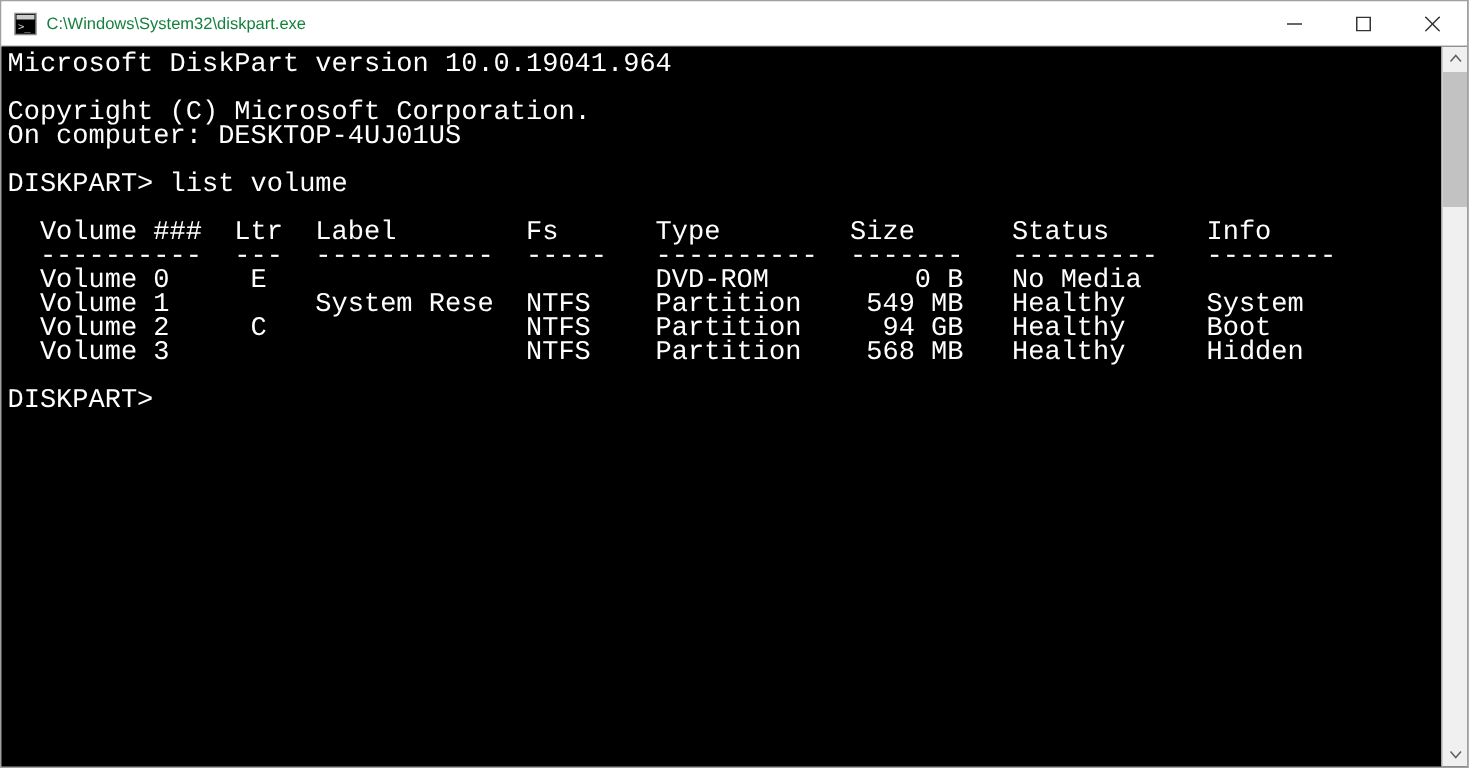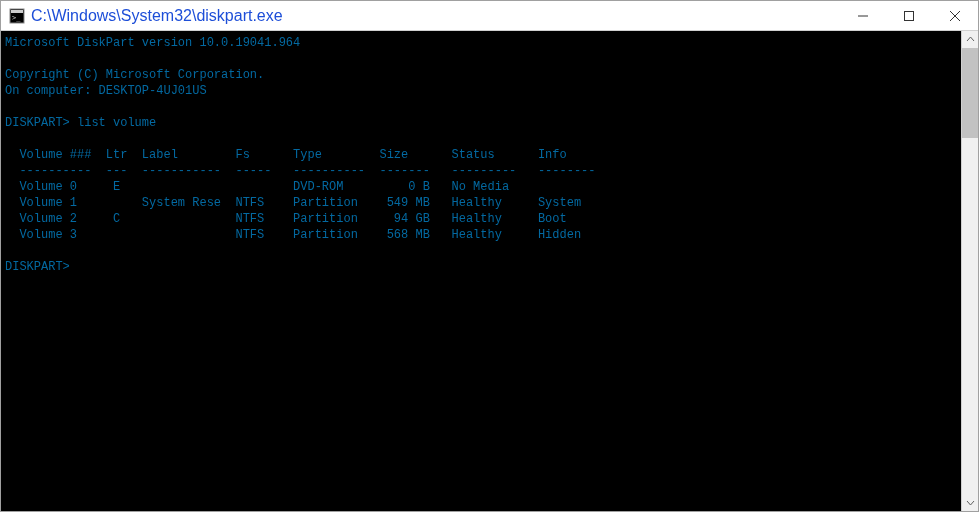--- a/index.html
+++ b/index.html
@@ -9,33 +9,33 @@
     display: flex; flex-direction: column; position: relative;
   }
   .titlebar {
     height: 30px; background: #fff; display: flex; align-items: center;
     border-bottom: 1px solid #d0d0d0; flex-shrink: 0;
   }
   .title-icon {
     width: 16px; height: 16px; margin: 0 6px 0 8px; display: flex;
     align-items: center; justify-content: center;
   }
-  .title-text { font-size: 16px; color: #1d4ed8; flex: 1; }
+  .title-text { font-size: 11px; color: #15803d; flex: 1; }
   .win-controls { display: flex; height: 100%; }
   .win-btn {
     width: 46px; height: 100%; display: flex; align-items: center;
     justify-content: center; color: #333;
   }
   .win-btn svg { display: block; }
   .console-area {
     flex: 1; display: flex; background: #000; overflow: hidden;
   }
   .console {
-    flex: 1; background: #000; color: #0369a1; font-family: Consolas, "Courier New", monospace;
-    font-size: 12px; line-height: 16px; padding: 4px 0 4px 4px; white-space: pre;
+    flex: 1; background: #000; color: #ffffff; font-family: Consolas, "Courier New", monospace;
+    font-size: 18px; line-height: 16px; padding: 4px 0 4px 4px; white-space: pre;
     overflow: hidden;
   }
   .scrollbar {
     width: 17px; background: #f0f0f0; border-left: 1px solid #d0d0d0;
     display: flex; flex-direction: column;
   }
   .sb-btn {
     width: 17px; height: 17px; display: flex; align-items: center;
     justify-content: center; color: #606060;
   }

